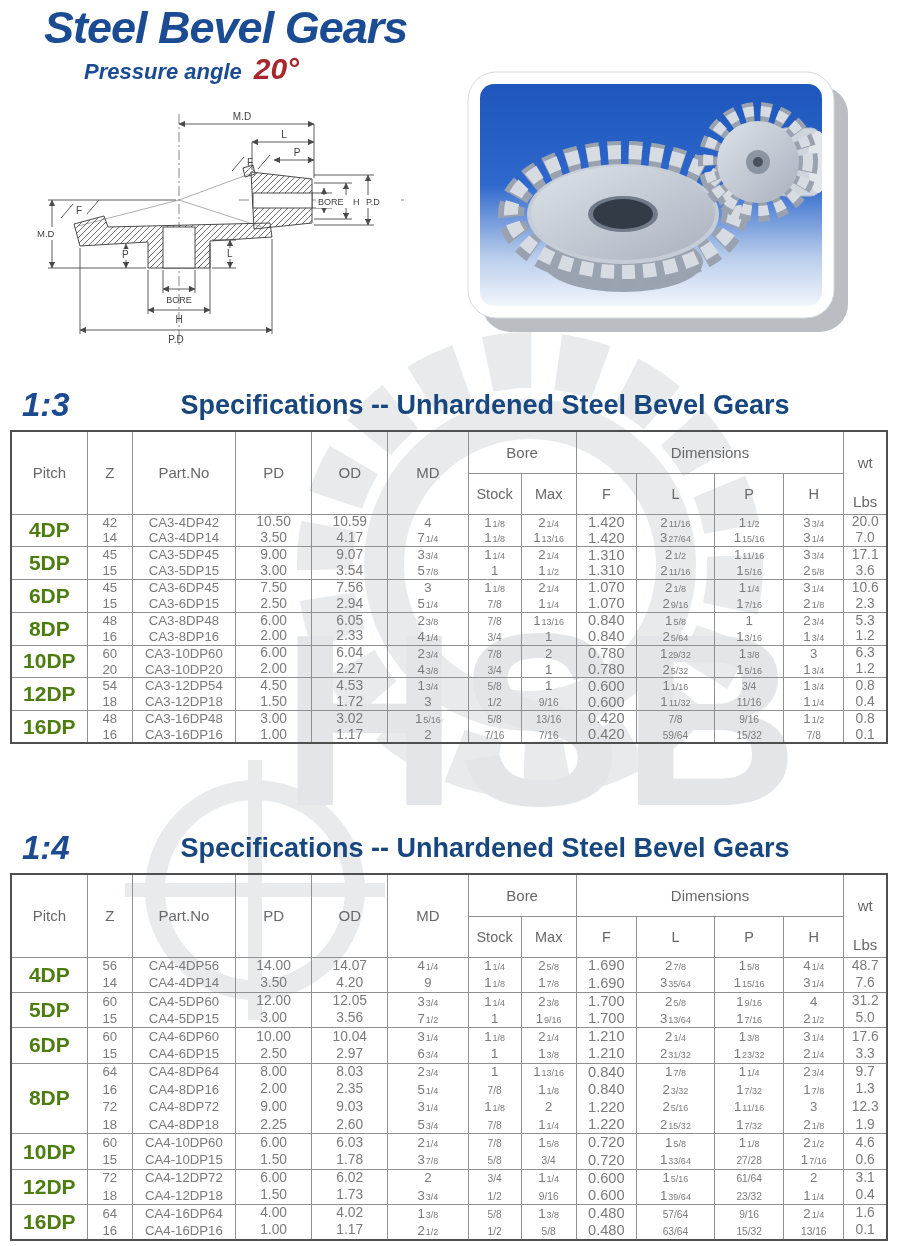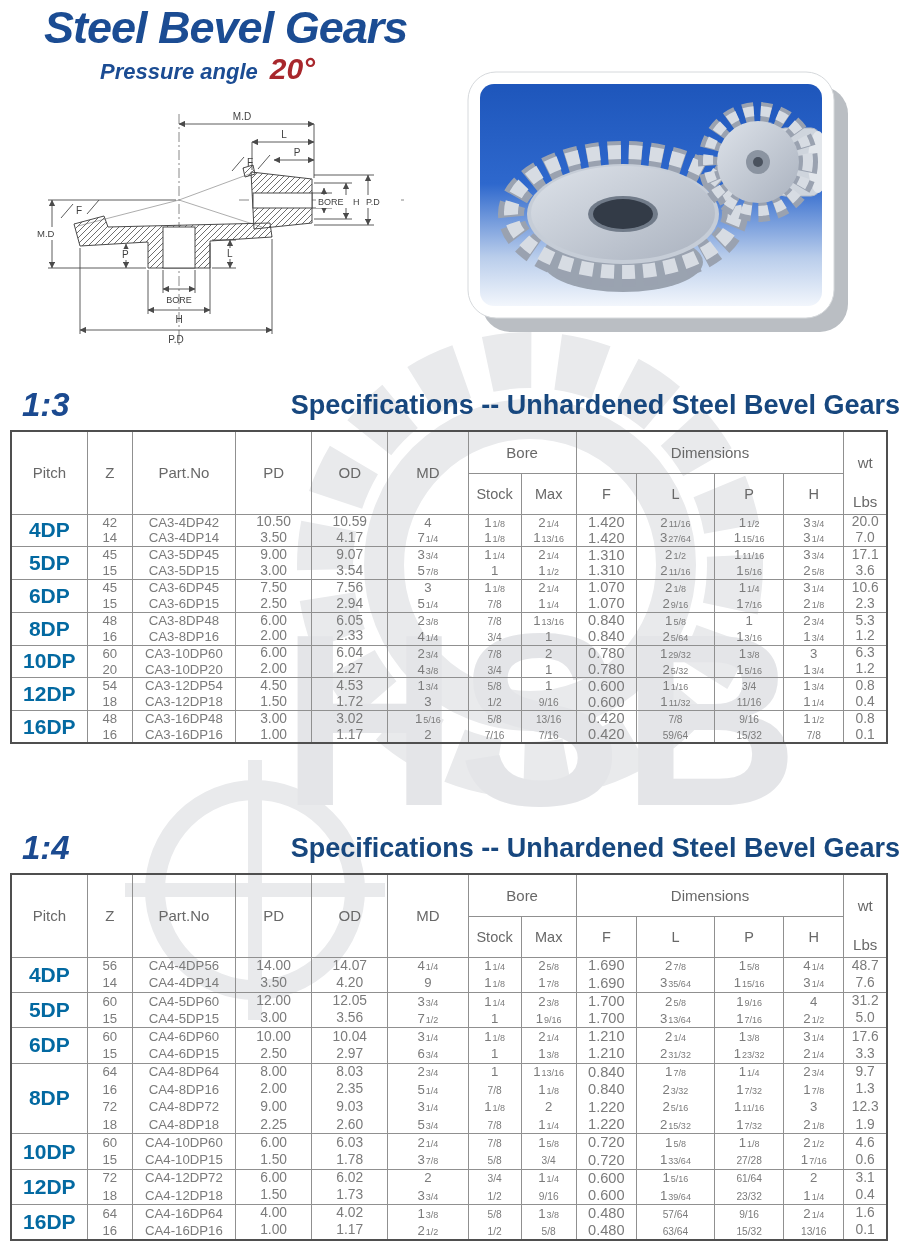--- a/index.html
+++ b/index.html
@@ -4,44 +4,44 @@
 <style>
   html,body{margin:0;padding:0;background:#fff;}
   .page{position:relative;width:900px;height:1246px;background:#ffffff;overflow:hidden;
         font-family:"Liberation Sans", sans-serif;}
   .layer{position:absolute;z-index:1;}
   .watermark{position:absolute;left:40px;top:330px;z-index:0;pointer-events:none;}
 
   
   .title{left:44px;top:2px;font-size:45px;font-weight:bold;font-style:italic;
          color:#1b4c93;letter-spacing:-1px;white-space:nowrap;text-align:right;}
-  .subtitle{left:100px;top:52px;display:flex;align-items:baseline;gap:12px;}
+  .subtitle{left:84px;top:52px;display:flex;align-items:baseline;gap:12px;}
   .subtitle .lab{font-size:22px;font-weight:bold;font-style:italic;color:#1b4c93;}
   .subtitle .val{font-size:30px;font-weight:bold;font-style:italic;color:#a8272c;}
 
   
   .sec-head{left:0;width:743px;height:42px;}
   .sec-head .ratio{position:absolute;left:22px;top:0;font-size:33px;font-weight:bold;
                    font-style:italic;color:#1b4a90;}
-  .sec-head .heading{margin-left:70px;width:830px;text-align:right;padding-top:4px;
+  .sec-head .heading{margin-left:70px;width:830px;text-align:center;padding-top:4px;
                      font-size:27px;font-weight:bold;color:#17477e;}
 
   
   table.spec{border-collapse:collapse;table-layout:fixed;width:878px;
              border:2px solid #4f4f4f;background:transparent;}
   table.spec th, table.spec td{border-left:1px solid #909090;text-align:center;
              padding:0;overflow:hidden;vertical-align:middle;}
   table.spec thead th{border-bottom:1px solid #909090;font-weight:normal;
              font-size:15px;color:#686868;}
   table.spec thead tr.h1{height:42px;}
   table.spec thead tr.h2{height:41px;}
   table.spec thead tr.h2 th{font-size:14.5px;}
   table.spec tbody tr.group-first td{border-top:1px solid #909090;}
   table.spec td{font-size:13.2px;color:#7b7b7b;line-height:1.05;}
-  table.spec td.pitch{font-size:21px;font-weight:bold;color:#0369a1;}
+  table.spec td.pitch{font-size:21px;font-weight:bold;color:#4d7c0f;}
   table.spec td.col-pd, table.spec td.col-od, table.spec td.col-wt{font-size:13.8px;}
   table.spec td.col-f{font-size:14.6px;}
   table.spec .fr{font-size:9px;margin-left:1px;}
   table.spec .fr-only{font-size:10.2px;}
   table[data-table="0"] tbody tr{height:16.4px;}
   table[data-table="1"] tbody tr{height:17.7px;}
   th.wt-th{vertical-align:top;}
   th.wt-th .wt-lab{margin-top:18px;}
   th.wt-th .lbs-lab{margin-top:22px;}
 

